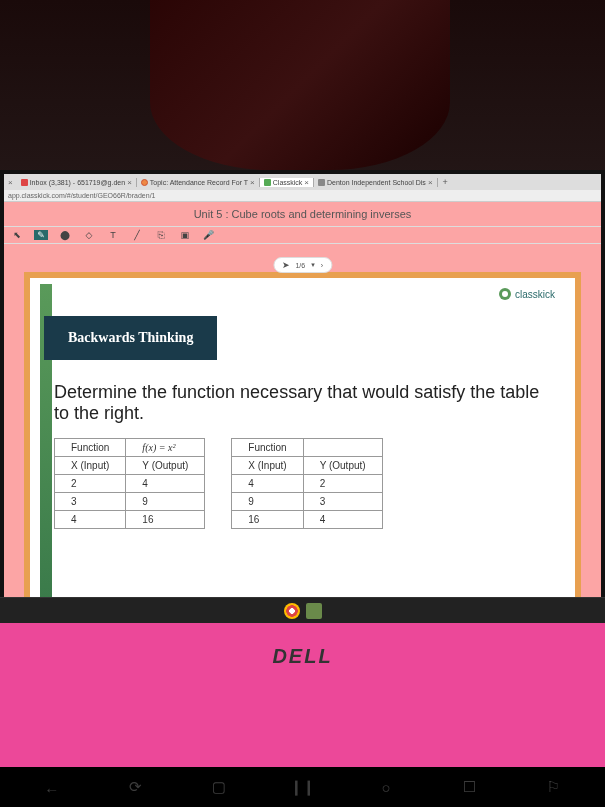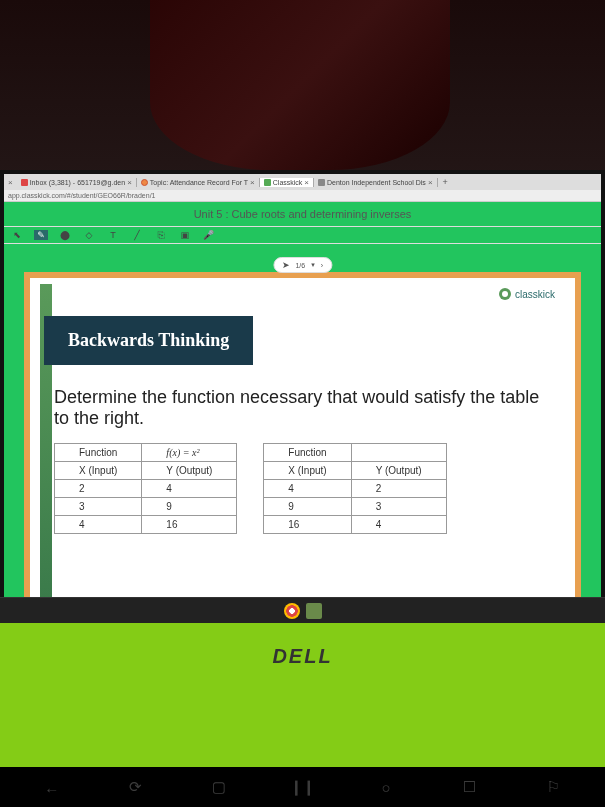--- a/index.html
+++ b/index.html
@@ -16,47 +16,47 @@
   .close-x { font-size:8px; color:#666; }
   .favicon { width:7px; height:7px; display:inline-block; }
   .fv-red { background:#d44; border-radius:1px; }
   .fv-org { background:#e84; border-radius:50%; border:1px solid #c53; }
   .fv-grn { background:#5a5; border-radius:1px; }
   .fv-gry { background:#888; border-radius:1px; }
   .plus { padding:0 5px; font-size:9px; color:#555; }
 
   .url-bar { height:12px; background:#eee; font-size:7px; color:#666; padding:2px 4px; border-bottom:1px solid #ccc; }
 
-  .app-body { background:#22c55e; height:calc(100% - 28px); position:relative; }
+  .app-body { background:#fca5a5; height:calc(100% - 28px); position:relative; }
   .page-title { text-align:center; font-size:11px; color:#555; padding:6px 0; }
   .toolbar { height:18px; border-top:1px solid #ddd; border-bottom:1px solid #ddd; display:flex; align-items:center; gap:10px; padding:0 6px; }
   .tool-btn { font-size:9px; color:#444; cursor:pointer; width:14px; text-align:center; }
   .tool-btn.sel { background:#2a6a6a; color:#fff; }
   .page-nav { position:absolute; left:50%; top:55px; transform:translateX(-50%); background:#fff; border:1px solid #ddd; border-radius:10px; padding:2px 8px; font-size:7px; color:#555; display:flex; align-items:center; gap:6px; z-index:5; }
   .page-nav .cursor { font-size:9px; }
 
   .slide-outer { position:absolute; top:70px; left:20px; right:20px; bottom:0; background:#e8a050; padding:6px; }
   .slide-inner { background:#fff; height:100%; padding:14px 18px 0 18px; position:relative; }
 
   .logo-row { position:absolute; top:10px; right:20px; font-size:10px; color:#2a6a6a; display:flex; align-items:center; gap:4px; }
   .logo-mark { width:12px; height:12px; background:#5a9a5a; border-radius:50%; position:relative; }
   .logo-mark::after { content:""; position:absolute; width:6px; height:6px; background:#fff; border-radius:50%; top:3px; left:3px; }
 
   .stripe-green { position:absolute; top:6px; left:10px; width:12px; bottom:0; background:linear-gradient(180deg,#5a9a5a,#3a7a4a); }
 
-  .slide-head { display:inline-block; background:#1a3a4a; color:#fff; font-weight:bold; font-size:18px; font-family:serif; padding:14px 24px; margin-top:24px; margin-left:-4px; position:relative; z-index:2; }
+  .slide-head { display:inline-block; background:#1a3a4a; color:#fff; font-weight:bold; font-size:14px; font-family:serif; padding:14px 24px; margin-top:24px; margin-left:-4px; position:relative; z-index:2; }
 
   .prompt { font-size:18px; color:#222; margin:22px 0 14px 6px; }
 
   .tables { display:flex; gap:26px; padding-left:6px; }
   table { border-collapse:collapse; font-size:10px; color:#333; }
-  td,th { border:1px solid #999; padding:3px 24px; text-align:left; font-weight:normal; min-width:54px; }
+  td,th { border:1px solid #999; padding:3px 16px; text-align:left; font-weight:normal; min-width:54px; }
   .func-cell { font-style:italic;font-family:Liberation Serif, serif; }
 
-  .bezel-bottom { position:absolute; left:0; right:0; height:210px; bottom:0; background:#84cc16; }
+  .bezel-bottom { position:absolute; left:0; right:0; height:210px; bottom:0; background:#ec4899; }
   .taskbar { position:absolute; top:0; left:0; right:0; height:26px; display:flex; justify-content:center; align-items:center; gap:6px; background:#222; border-top:1px solid #333; }
   .chrome-ico { width:16px; height:16px; background:radial-gradient(circle,#fff 25%,#d44 26% 50%,#fb0 51% 75%,#3a5 76%); border-radius:50%; }
   .app-ico { width:16px; height:16px; background:#6a8a4a; border-radius:2px; }
   .dell-logo { position:absolute; top:48px; left:50%; transform:translateX(-50%); color:#333; font-size:20px; font-weight:bold; font-style:italic; letter-spacing:2px; }
 
   .shelf { position:absolute; bottom:0; left:0; right:0; height:40px; background:#000; display:flex; align-items:center; justify-content:space-around; padding:0 10px; }
   .shelf .s-ico { width:20px; height:20px; opacity:.35; color:#aaa; font-size:15px; display:flex; align-items:center; justify-content:center; }
 </style>
 </head>
 <body>

